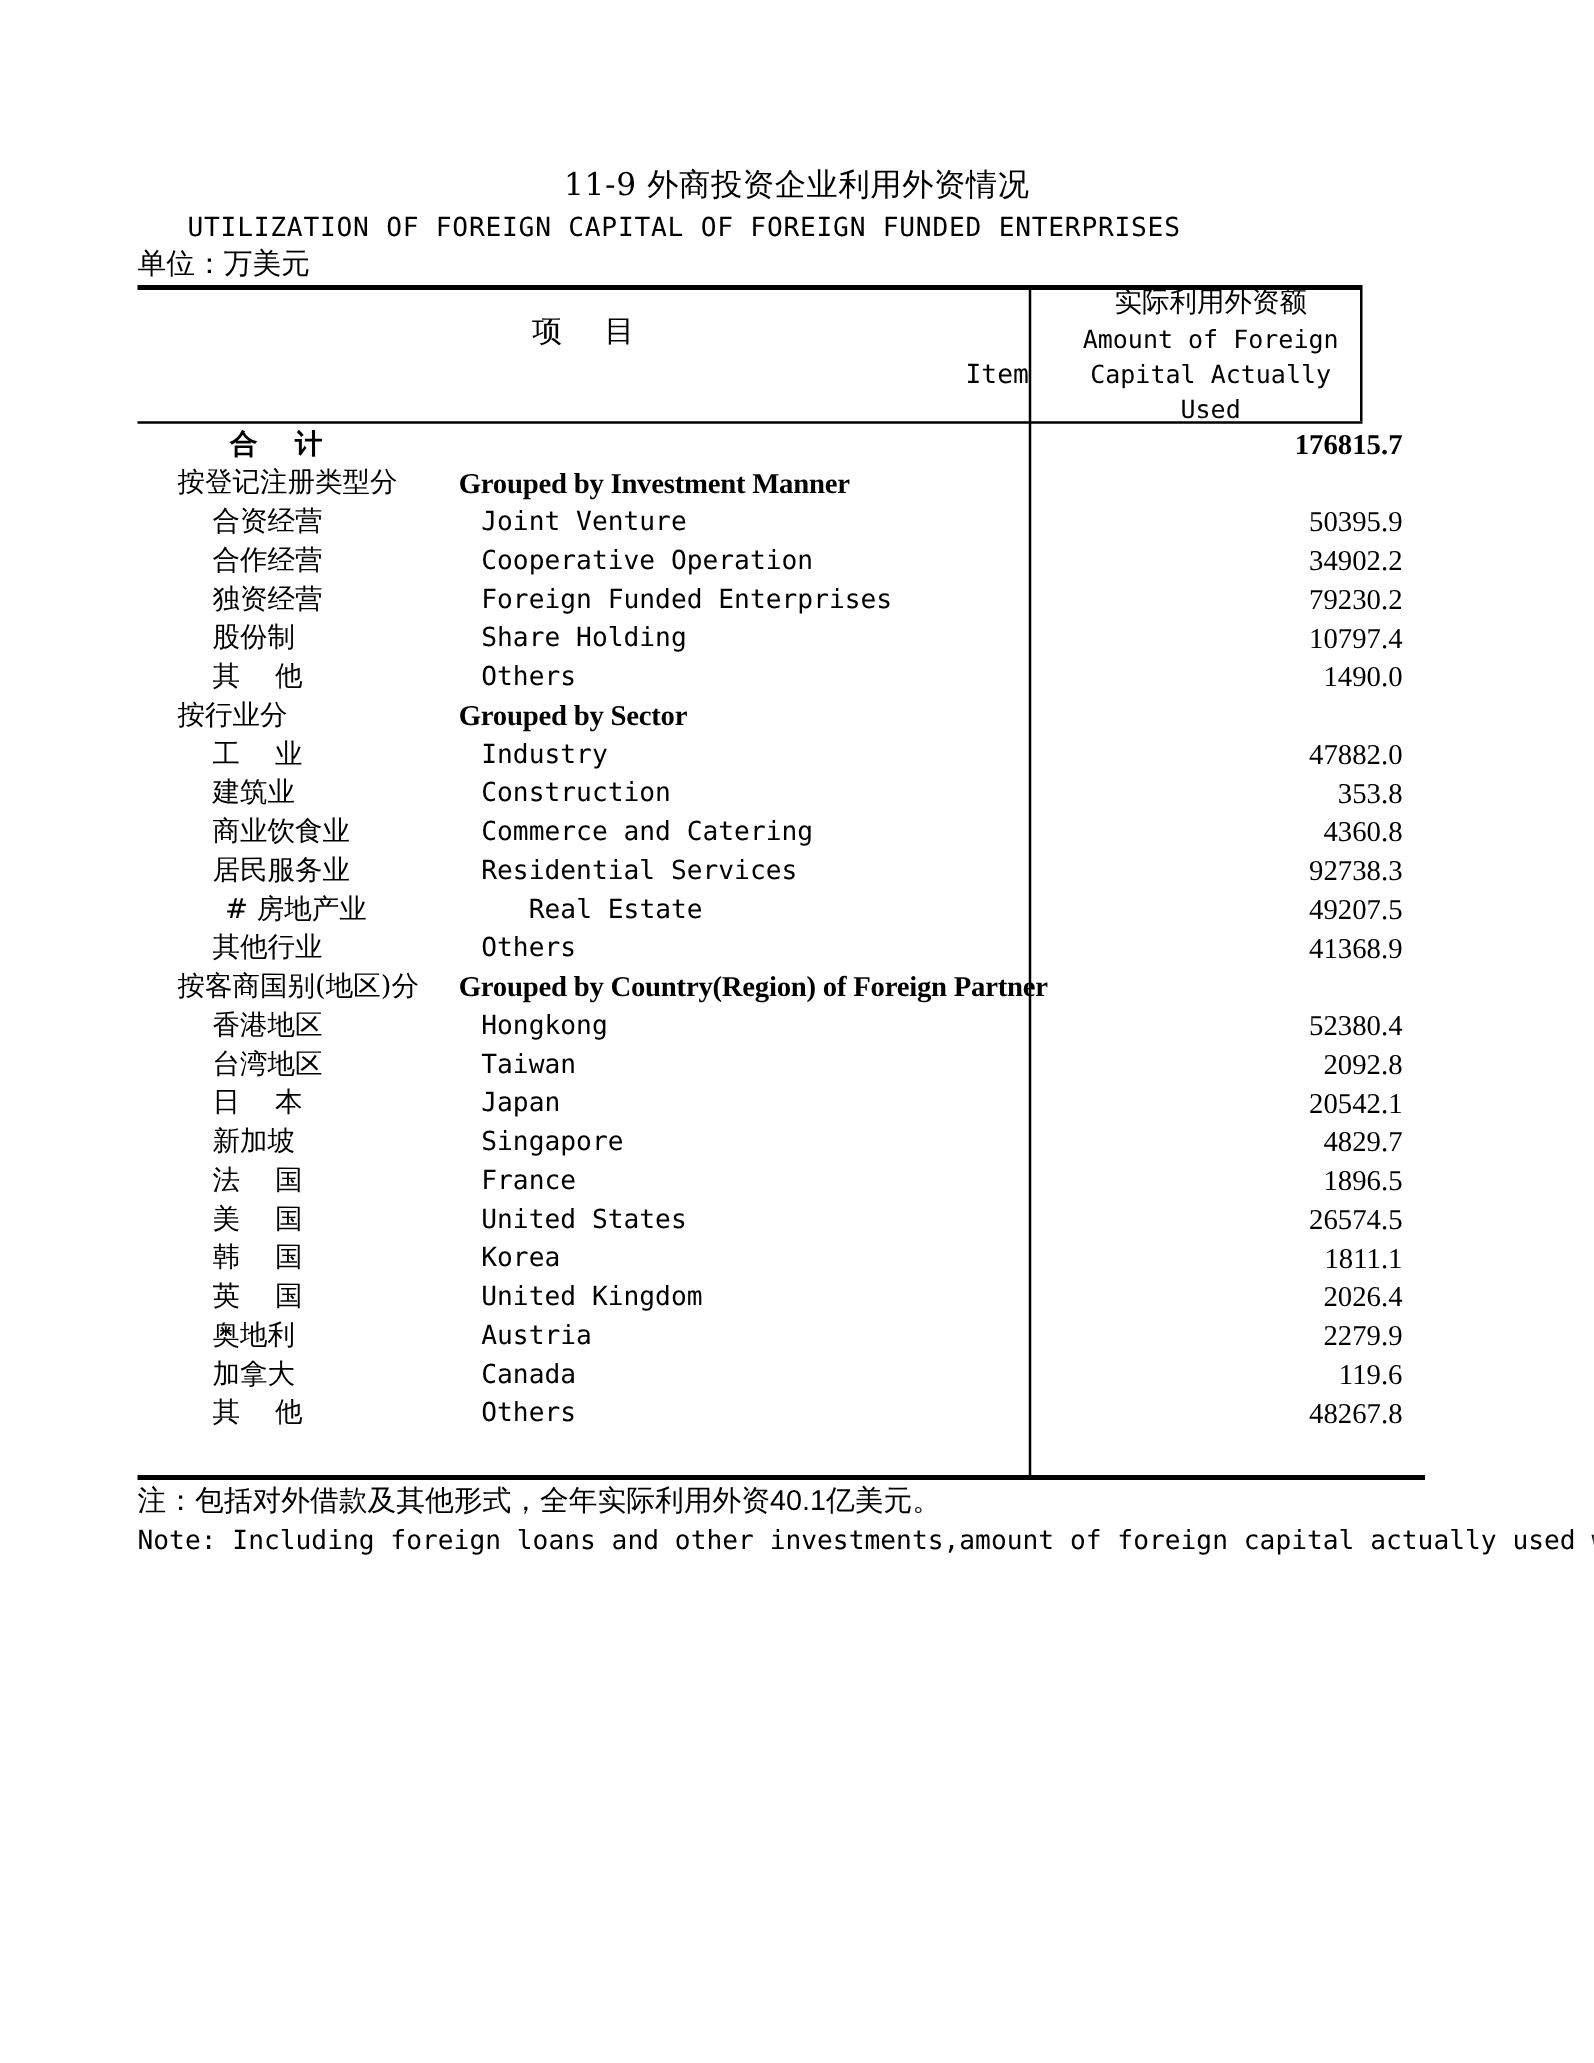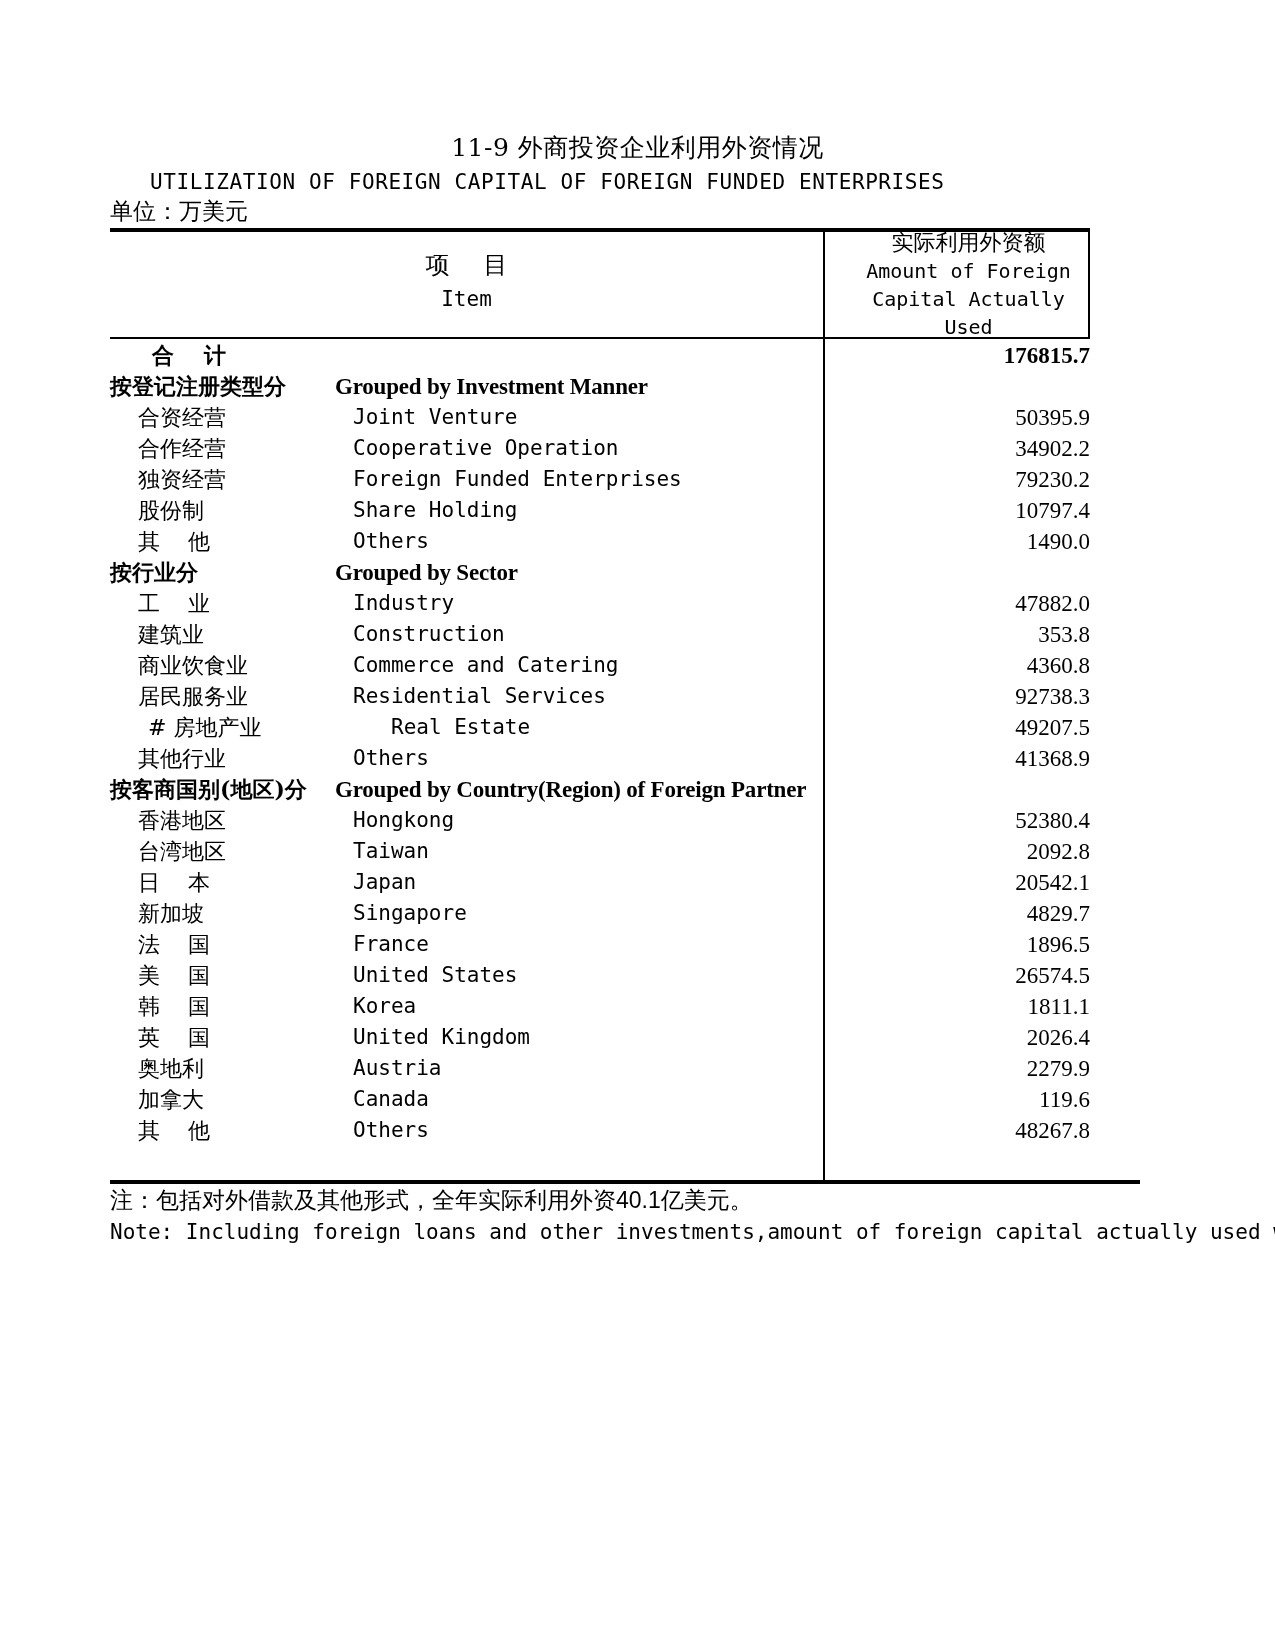--- a/index.html
+++ b/index.html
@@ -125,20 +125,21 @@
     line-height: 34px;
     letter-spacing: 34px;
     padding-left: 34px;
     white-space: nowrap;
   }
   .head-item .en {
     font-family: "DejaVu Sans Mono", "Liberation Mono", monospace;
     font-size: 21px;
     line-height: 34px;
     white-space: nowrap;
+    text-align: right;
   }
   .head-amount {
     position: absolute;
     left: 825px;
     top: 228px;
     width: 263px;
     text-align: center;
     padding-left: 12px;
   }
   .head-amount .cn {
@@ -158,20 +159,21 @@
   .rows {
     position: absolute;
     left: 110px;
     top: 340px;
     width: 1030px;
   }
   .row {
     position: relative;
     height: 31px;
     white-space: nowrap;
+    margin-left: 32px;
   }
   .c-cn {
     position: absolute;
     left: 0;
     top: 0;
     width: 225px;
     font-family: "DejaVu Serif", "Liberation Serif", serif;
     font-size: 22px;
     line-height: 31px;
     white-space: nowrap;
@@ -209,21 +211,21 @@
     left: 225px;
     width: 515px;
     text-align: center;
     font-family: "Liberation Serif", "DejaVu Serif", serif;
     font-size: 23px;
     font-weight: bold;
   }
   .row.total .c-val { font-weight: bold; }
 
   .row.group .c-cn {
-    font-weight: bold;
+    font-weight: normal;
     font-size: 22px;
     letter-spacing: 0px;
   }
   .row.group .c-en {
     font-family: "Liberation Serif", "DejaVu Serif", serif;
     font-size: 23px;
     font-weight: bold;
     letter-spacing: -0.2px;
   }
 

